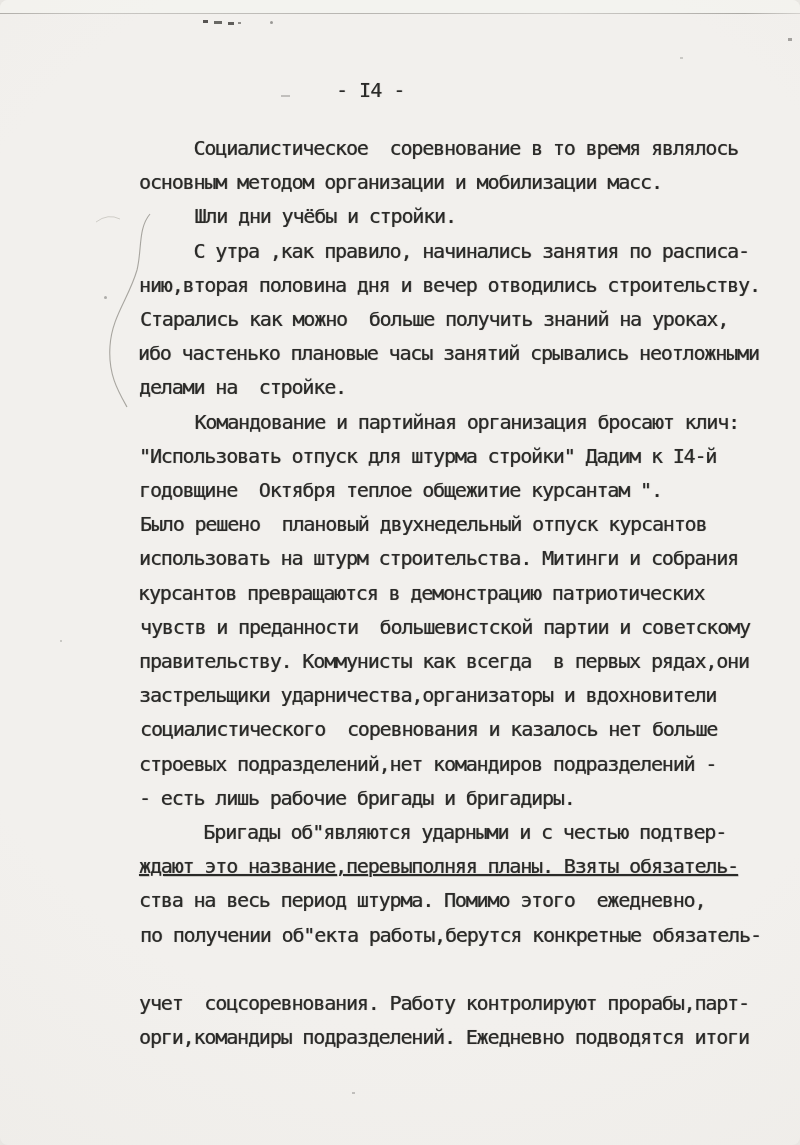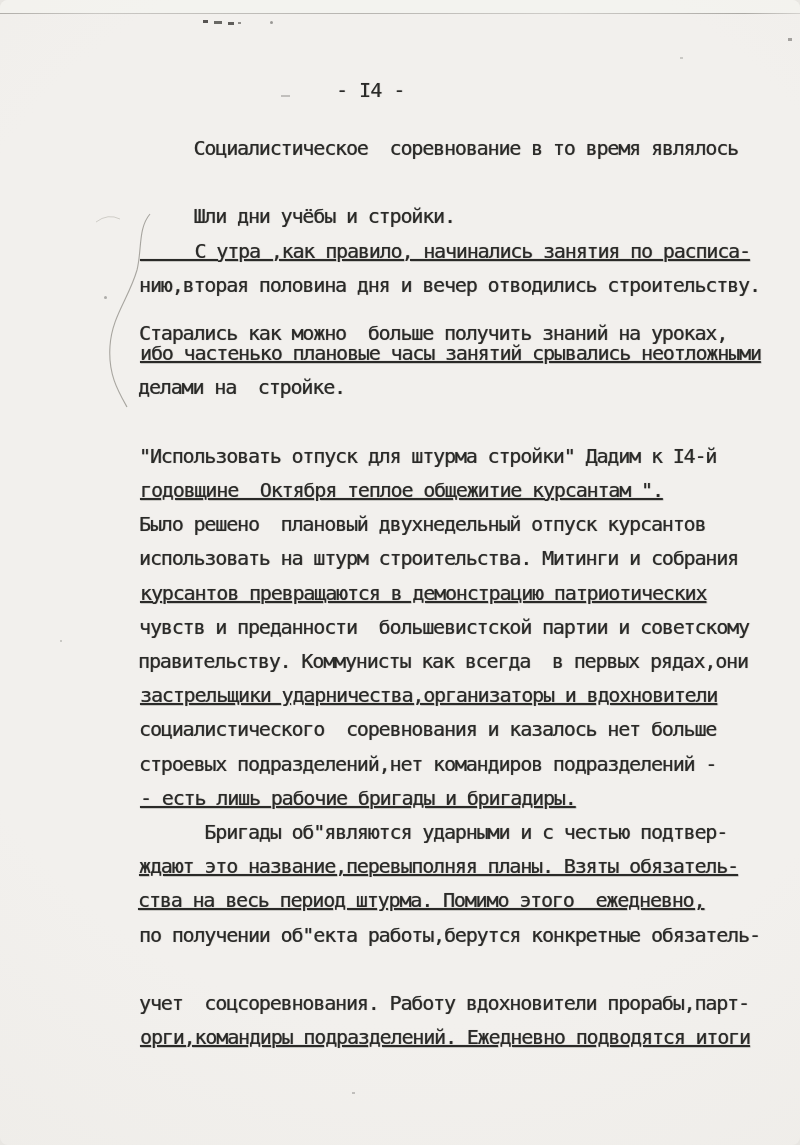--- a/index.html
+++ b/index.html
@@ -35,21 +35,21 @@
   }
   .text-layer{position:absolute;left:0;top:0;width:672px;height:1145px;}
   .tline{
     position:absolute;left:139px;
     white-space:pre;
     font-size:20px;line-height:24px;
     letter-spacing:-1.15px;
     color:#2a2a28;
     text-shadow:0.5px 0.4px 0.7px rgba(35,33,30,0.5), -0.2px -0.2px 0.4px rgba(35,33,30,0.25);
   }
-  .tline:nth-child(3n){left:140px;text-decoration:underline;}
+  .tline:nth-child(3n){left:140px;}
   .tline:nth-child(7n){left:138px;text-align:right;}
   .speck{position:absolute;background:#2f2d2a;}
   .crease-svg{position:absolute;left:0;top:0;pointer-events:none;}
 </style>
 </head>
 <body>
 
 <div class="page">
 
   <div class="top-strip"></div>
@@ -69,38 +69,40 @@
 
   <svg class="crease-svg" width="800" height="1145" viewBox="0 0 800 1145">
     <path d="M150,214 C138,228 142,250 137,270 C129,298 112,316 110,346 C108,374 118,391 127,407" stroke="#8f8c86" stroke-width="1.1" fill="none" opacity="0.75"></path>
     <path d="M96,222 q12,-9 24,-3" stroke="#9b988f" stroke-width="1" fill="none" opacity="0.4"></path>
   </svg>
 
   <div class="page-number">- I4 -</div>
 
   <div class="text-layer">
       <div class="tline" style="top: 136px;">     Социалистическое  соревнование в то время являлось</div>
+      <div class="tline" style="top: 170.2px;">основным методом организации и мобилизации масс.</div>
       <div class="tline" style="top: 204.4px;">     Шли дни учёбы и стройки.</div>
       <div class="tline" style="top: 238.6px;">     С утра ,как правило, начинались занятия по расписа-</div>
       <div class="tline" style="top: 272.8px;">нию,вторая половина дня и вечер отводились строительству.</div>
-      <div class="tline" style="top: 321px;">Старались как можно  больше получить знаний на уроках,</div>
+      <div class="tline" style="top: 307px;">Старались как можно  больше получить знаний на уроках,</div>
       <div class="tline" style="top: 341.2px;">ибо частенько плановые часы занятий срывались неотложными</div>
       <div class="tline" style="top: 375.4px;">делами на  стройке.</div>
+      <div class="tline" style="top: 409.6px;">     Командование и партийная организация бросают клич:</div>
       <div class="tline" style="top: 443.8px;">"Использовать отпуск для штурма стройки" Дадим к I4-й</div>
       <div class="tline" style="top: 478px;">годовщине  Октября теплое общежитие курсантам ".</div>
       <div class="tline" style="top: 512.2px;">Было решено  плановый двухнедельный отпуск курсантов</div>
       <div class="tline" style="top: 546.4px;">использовать на штурм строительства. Митинги и собрания</div>
       <div class="tline" style="top: 580.6px;">курсантов превращаются в демонстрацию патриотических</div>
       <div class="tline" style="top: 614.8px;">чувств и преданности  большевистской партии и советскому</div>
       <div class="tline" style="top: 649px;">правительству. Коммунисты как всегда  в первых рядах,они</div>
       <div class="tline" style="top: 683.2px;">застрельщики ударничества,организаторы и вдохновители</div>
       <div class="tline" style="top: 717.4px;">социалистического  соревнования и казалось нет больше</div>
       <div class="tline" style="top: 751.6px;">строевых подразделений,нет командиров подразделений -</div>
       <div class="tline" style="top: 785.8px;">- есть лишь рабочие бригады и бригадиры.</div>
       <div class="tline" style="top: 820px;">      Бригады об"являются ударными и с честью подтвер-</div>
       <div class="tline" style="top: 854.2px; text-decoration: underline;">ждают это название,перевыполняя планы. Взяты обязатель-</div>
       <div class="tline" style="top: 888.4px;">ства на весь период штурма. Помимо этого  ежедневно,</div>
       <div class="tline" style="top: 922.6px;">по получении об"екта работы,берутся конкретные обязатель-</div>
-      <div class="tline" style="top: 991px;">учет  соцсоревнования. Работу вдохновители прорабы,парт-</div>
+      <div class="tline" style="top: 991px;">учет  соцсоревнования. Работу контролируют прорабы,парт-</div>
       <div class="tline" style="top: 1025.2px;">орги,командиры подразделений. Ежедневно подводятся итоги</div>
     </div>
 
 </div>
 
 </body></html>

